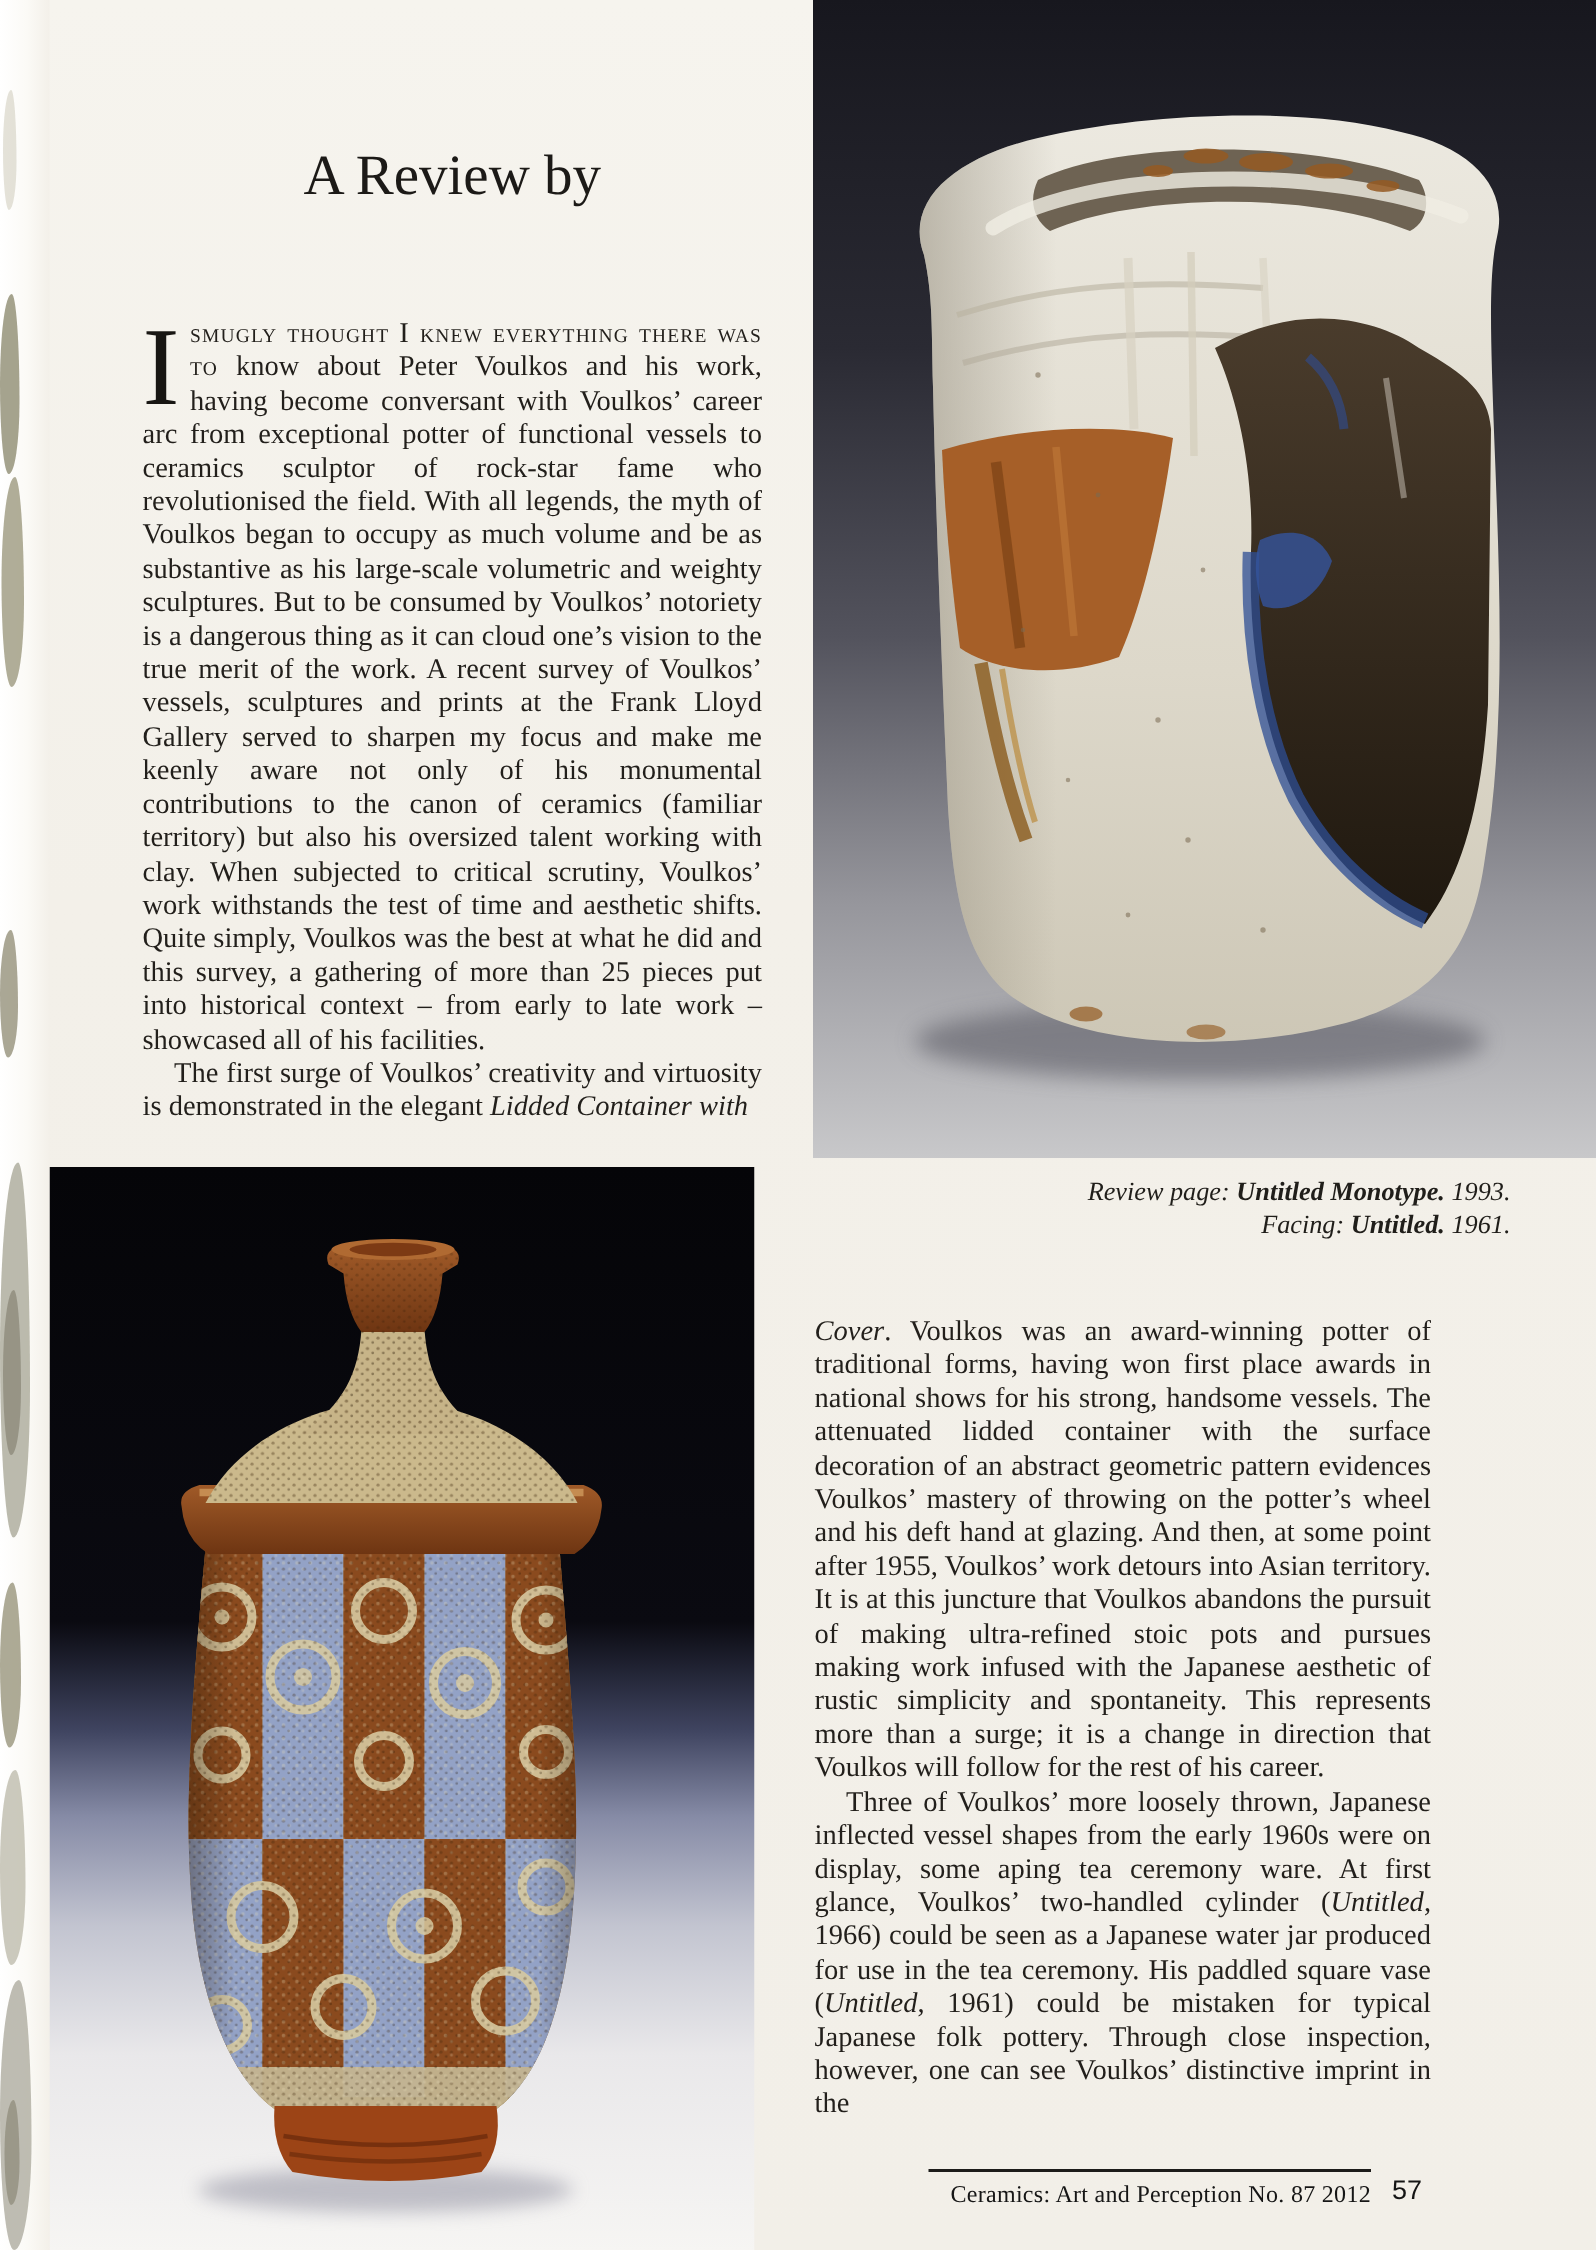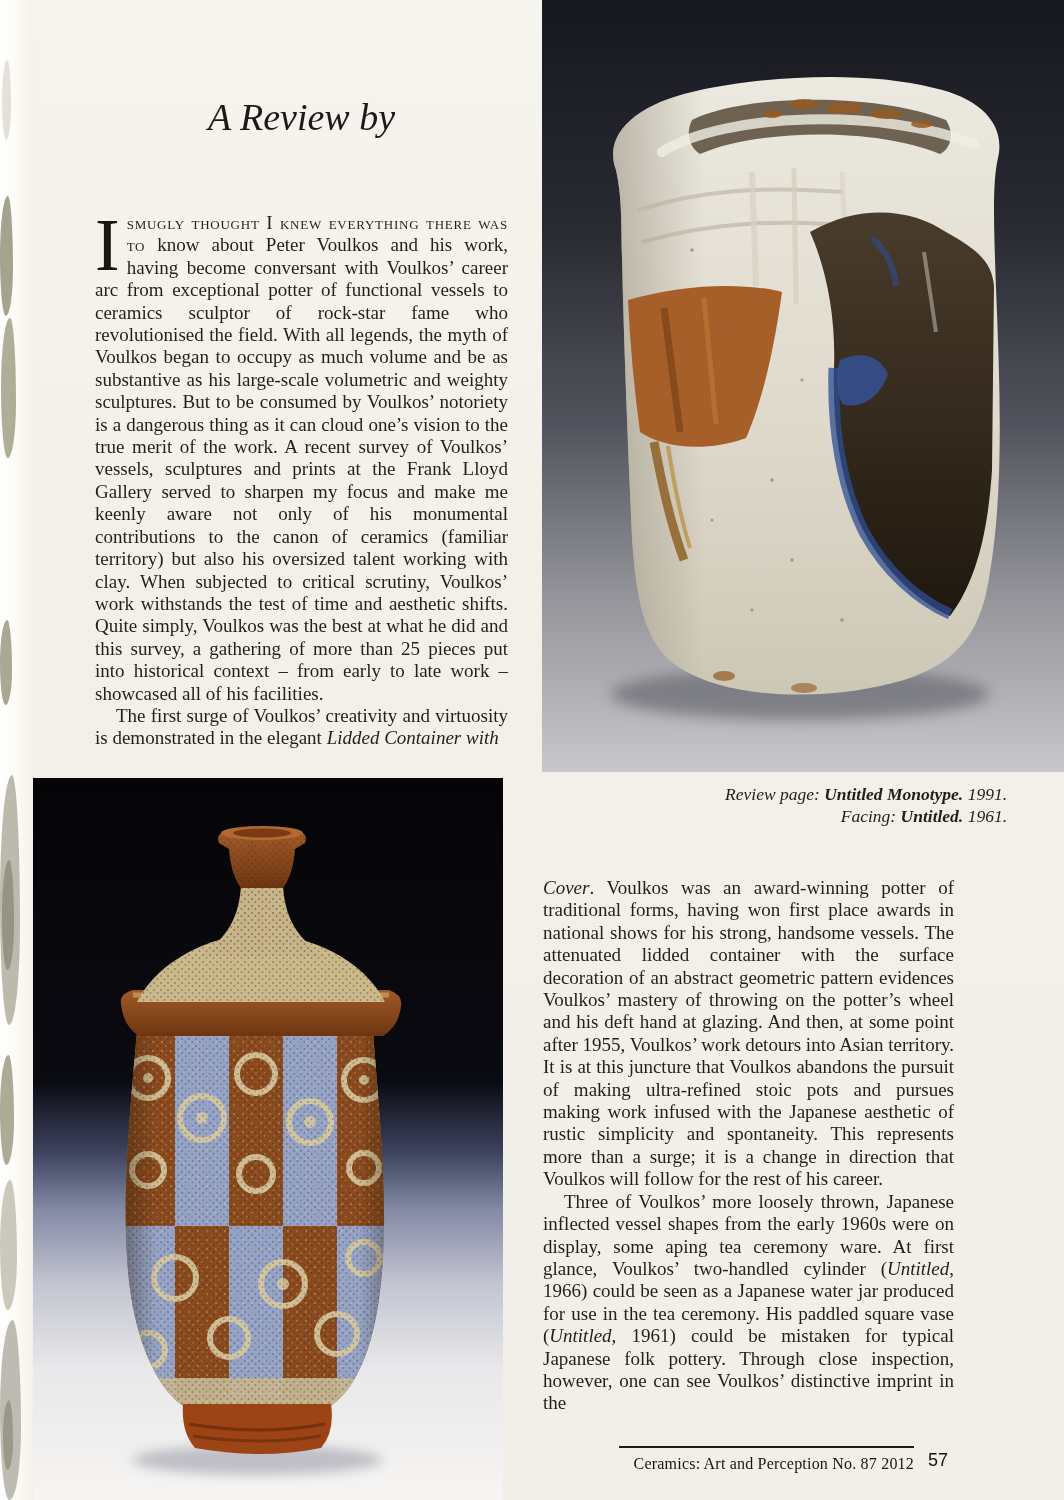--- a/index.html
+++ b/index.html
@@ -14,21 +14,21 @@
   }
 
   
   .torn-edge{position:absolute;left:0;top:0;width:33px;height:1500px;
     background:linear-gradient(90deg,#ffffff 0%,#fbfaf6 55%,#f3f0e9 100%);}
   .torn-edge .blob{position:absolute;border-radius:60% 40% 55% 45%/50% 60% 40% 50%;}
 
   
   .title{
     position:absolute;left:95px;top:94px;width:413px;
-    text-align:center;font-style:italic;font-size:38px;line-height:46px;color:#1c1a17;
+    text-align:center;font-size:38px;line-height:46px;color:#1c1a17;
   }
 
   
   .col{position:absolute;text-align:justify;font-size:19px;line-height:22.4px;color:#221f1b;}
   .col p{margin:0;}
   .col p.indent{text-indent:21px;}
   .left-col{left:95px;top:212px;width:413px;}
   .right-col{left:543px;top:877px;width:411px;}
   .dropcap{float:left;font-size:74px;line-height:58px;padding:4px 7px 0 0;color:#181613;}
   .sc{font-variant:small-caps;letter-spacing:0.04em;}
@@ -163,21 +163,21 @@
     <g fill="#955a22" opacity="0.85">
       <ellipse cx="262" cy="104" rx="15" ry="5"></ellipse>
         <ellipse cx="302" cy="108" rx="18" ry="6"></ellipse>
       <ellipse cx="344" cy="114" rx="16" ry="5"></ellipse>
         <ellipse cx="230" cy="114" rx="10" ry="4"></ellipse>
       <ellipse cx="380" cy="124" rx="11" ry="4"></ellipse>
     </g>
   </svg>
 
   <div class="caption">
-    <div><span>Review page: </span><span class="work">Untitled Monotype.</span><span> 1991.</span></div>
+    <div><span>Review page: </span><span class="work">Untitled Monotype.</span><span> 1993.</span></div>
     <div><span>Facing: </span><span class="work">Untitled.</span><span> 1961.</span></div>
   </div>
 
   <svg class="photo photo-bottom" viewBox="0 0 470 722" preserveAspectRatio="none">
     <defs>
       <linearGradient id="bg2" x1="0" y1="0" x2="0" y2="1">
         <stop offset="0" stop-color="#050508"></stop>
           <stop offset="0.42" stop-color="#0a0a11"></stop>
         <stop offset="0.52" stop-color="#3f4460"></stop>
           <stop offset="0.6" stop-color="#868ba6"></stop>

